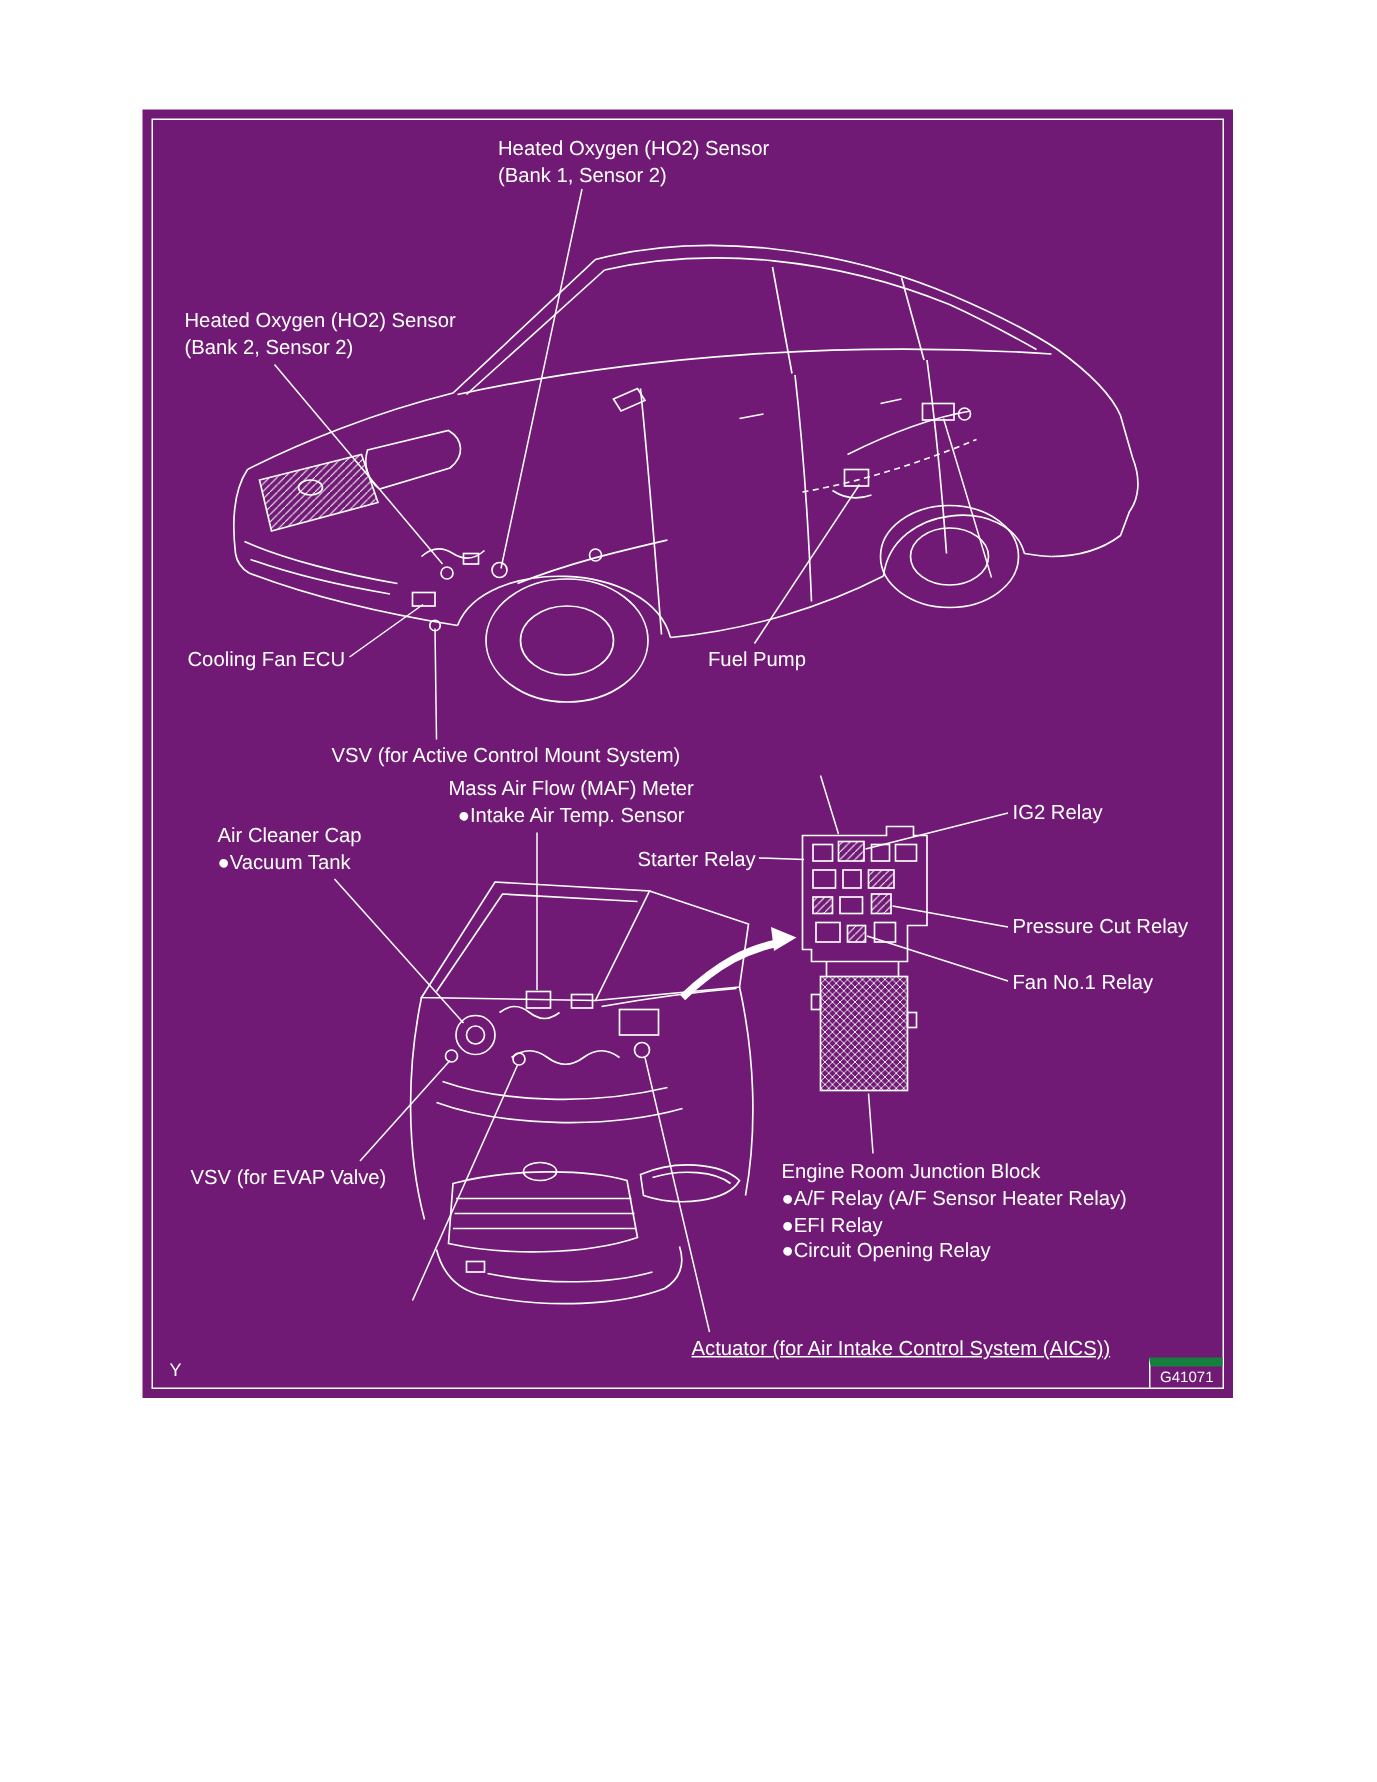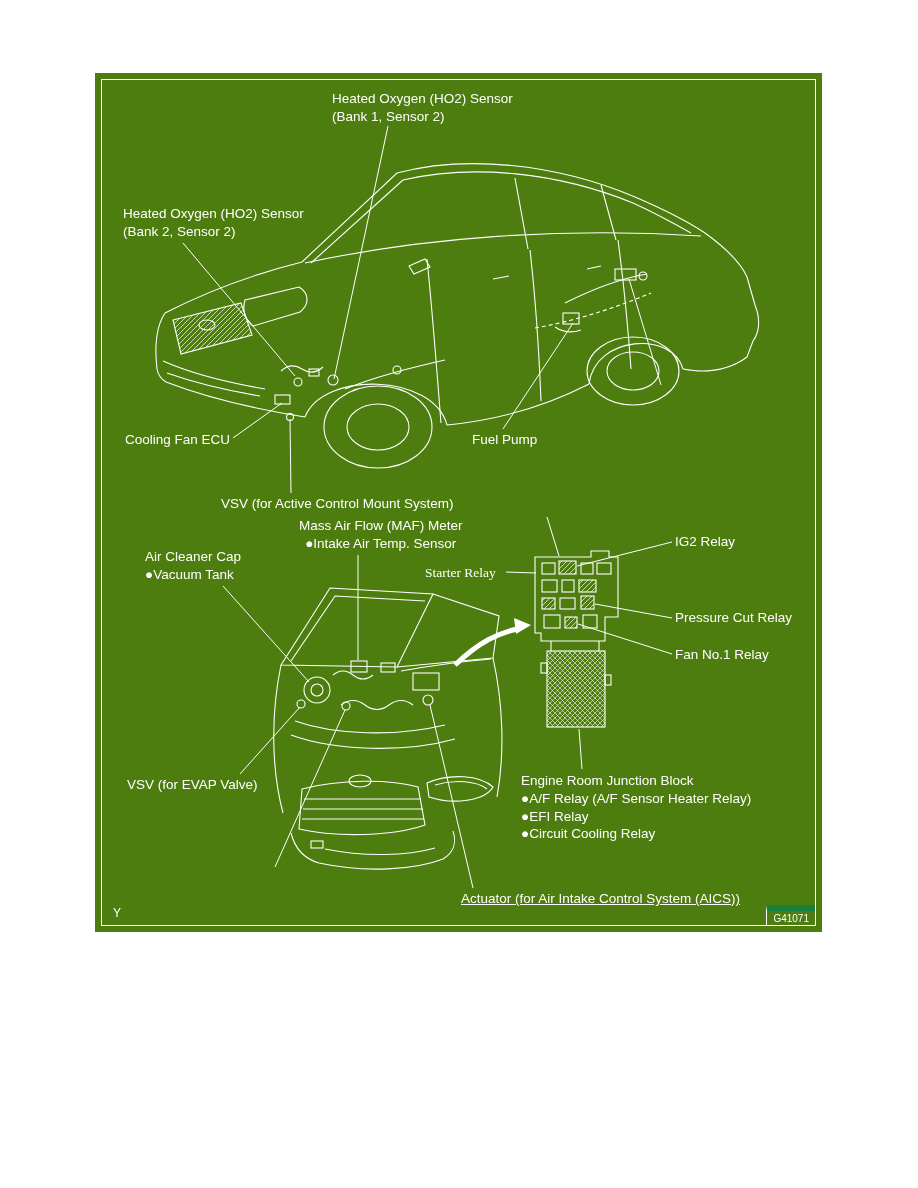--- a/index.html
+++ b/index.html
@@ -1,19 +1,19 @@
 <!DOCTYPE html>
 <html><head>
 <meta charset="utf-8">
 <style>
   * { margin:0; padding:0; box-sizing:border-box; }
   html,body { width:918px; height:1188px; }
   body { background:#ffffff; font-family:"Liberation Sans", sans-serif; }
   .page { position:relative; width:918px; height:1188px; background:#ffffff; overflow:hidden; }
-  .panel { position:absolute; left:95px; top:73px; width:727px; height:859px; background:#4d7c0f; color:#ffffff; }
+  .panel { position:absolute; left:95px; top:73px; width:727px; height:859px; background:#701a75; color:#ffffff; }
   .frame { position:absolute; inset:6px; border:1px solid #ffffff; pointer-events:none; }
   .art { position:absolute; left:0; top:0; width:727px; height:859px; }
   .lbl { position:absolute; font-size:13.5px; line-height:1.32; color:#ffffff; white-space:pre-line; }
   .corner-y { position:absolute; left:18px; bottom:12px; font-size:12px; color:#ffffff; }
   .fig-num { position:absolute; right:7px; bottom:7px; font-size:10px; color:#ffffff;
              padding:2px 6px 1px 6px; border-left:1px solid #ffffff; border-top:6px solid #15803d; }
 </style>
 </head>
 <body>
 
@@ -173,28 +173,28 @@
 (Bank 1, Sensor 2)</div>
     <div class="lbl" style="left:28px;  top:132px;">Heated Oxygen (HO2) Sensor
 (Bank 2, Sensor 2)</div>
     <div class="lbl" style="left:30px;  top:358px;">Cooling Fan ECU</div>
     <div class="lbl" style="left:377px; top:358px;">Fuel Pump</div>
     <div class="lbl" style="left:126px; top:422px;">VSV (for Active Control Mount System)</div>
     <div class="lbl" style="left:204px; top:444px;text-align:center;">Mass Air Flow (MAF) Meter
 ●Intake Air Temp. Sensor</div>
     <div class="lbl" style="left:50px;  top:475px;">Air Cleaner Cap
 ●Vacuum Tank</div>
-    <div class="lbl" style="left:330px; top:491px;font-family:Liberation Serif, serif;">Starter Relay</div>
+    <div class="lbl" style="left:330px; top:491px;">Starter Relay</div>
     <div class="lbl" style="left:580px; top:460px;">IG2 Relay</div>
     <div class="lbl" style="left:580px; top:536px;">Pressure Cut Relay</div>
     <div class="lbl" style="left:580px; top:573px;">Fan No.1 Relay</div>
     <div class="lbl" style="left:32px;  top:703px;">VSV (for EVAP Valve)</div>
     <div class="lbl" style="left:426px; top:699px;">Engine Room Junction Block
 ●A/F Relay (A/F Sensor Heater Relay)
 ●EFI Relay
-●Circuit Cooling Relay</div>
+●Circuit Opening Relay</div>
     <div class="lbl" style="left:366px; top:817px;text-decoration:underline;">Actuator (for Air Intake Control System (AICS))</div>
 
     <div class="frame"></div>
     <div class="corner-y">Y</div>
     <div class="fig-num">G41071</div>
   </div>
 </div>
 
 </body></html>

